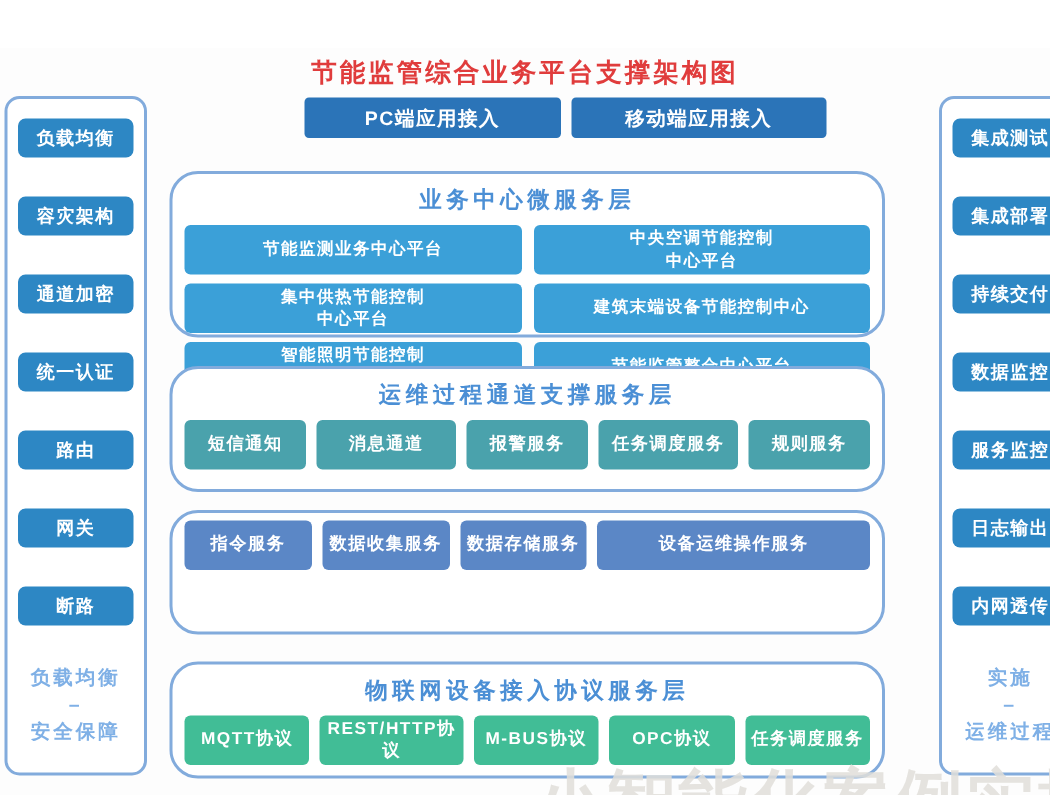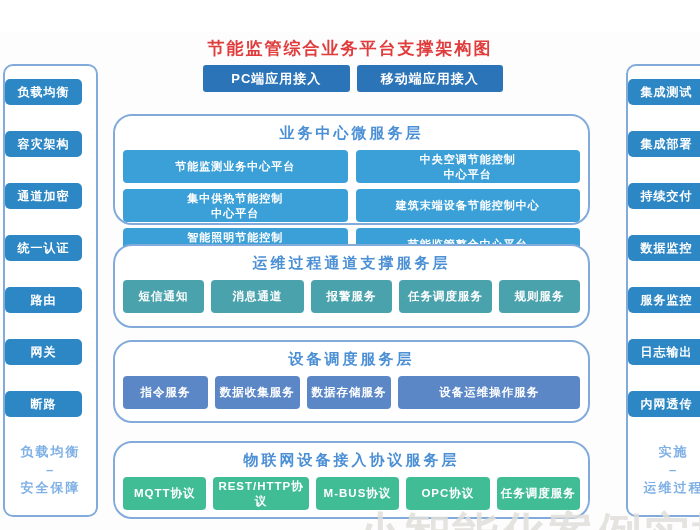--- a/index.html
+++ b/index.html
@@ -7,31 +7,31 @@
     position:relative;width:700px;height:530px;background:#fdfdfd;overflow:hidden;
     font-family:"Liberation Sans","DejaVu Sans",sans-serif;
     margin-top:32px;
   }
   
   .title{
     position:absolute;top:5px;left:0;right:0;text-align:center;
     color:var(--title-red);font-size:17px;font-weight:bold;letter-spacing:2px;
   }
   
-  .top-buttons{position:absolute;top:33px;left:203px;width:300px;display:flex;gap:7px;}
+  .top-buttons{position:absolute;top:33px;left:203px;width:348px;display:flex;gap:7px;}
   .top-btn{
     flex:1;height:27px;background:var(--top-btn-blue);color:#fff;border-radius:3px;
     font-size:13px;font-weight:bold;display:flex;align-items:center;justify-content:center;
     letter-spacing:1px;
   }
   
   .sidebar{
     position:absolute;top:32px;width:95px;height:453px;background:#fff;
     border:2px solid var(--frame-border);border-radius:10px;box-sizing:border-box;
-    display:flex;flex-direction:column;padding-top:13px;
+    display:flex;flex-direction:column;align-items:center;padding-top:13px;
   }
   .sidebar.left{left:3px;}
   .sidebar.right{left:626px;}
   .side-btn{
     width:77px;height:26px;background:var(--side-btn-blue);color:#fff;border-radius:5px;
     font-size:12px;font-weight:bold;display:flex;align-items:center;justify-content:center;
     margin-bottom:26px;letter-spacing:1px;flex:none;
   }
   .side-footer{
     text-align:center;color:var(--footer-blue);font-weight:bold;font-size:13px;
@@ -139,21 +139,20 @@
     <div class="layer-items">
       <div class="node">短信通知</div>
       <div class="node grow-md">消息通道</div>
       <div class="node">报警服务</div>
       <div class="node grow-md">任务调度服务</div>
       <div class="node">规则服务</div>
     </div>
   </div>
 
   <div class="layer layer3 slate">
-    <div class="layer-title">设备调度服务层</div>
     <div class="layer-items">
       <div class="node">指令服务</div>
       <div class="node">数据收集服务</div>
       <div class="node">数据存储服务</div>
       <div class="node grow-lg">设备运维操作服务</div>
     </div>
   </div>
 
   <div class="layer layer4 green">
     <div class="layer-title">物联网设备接入协议服务层</div>

